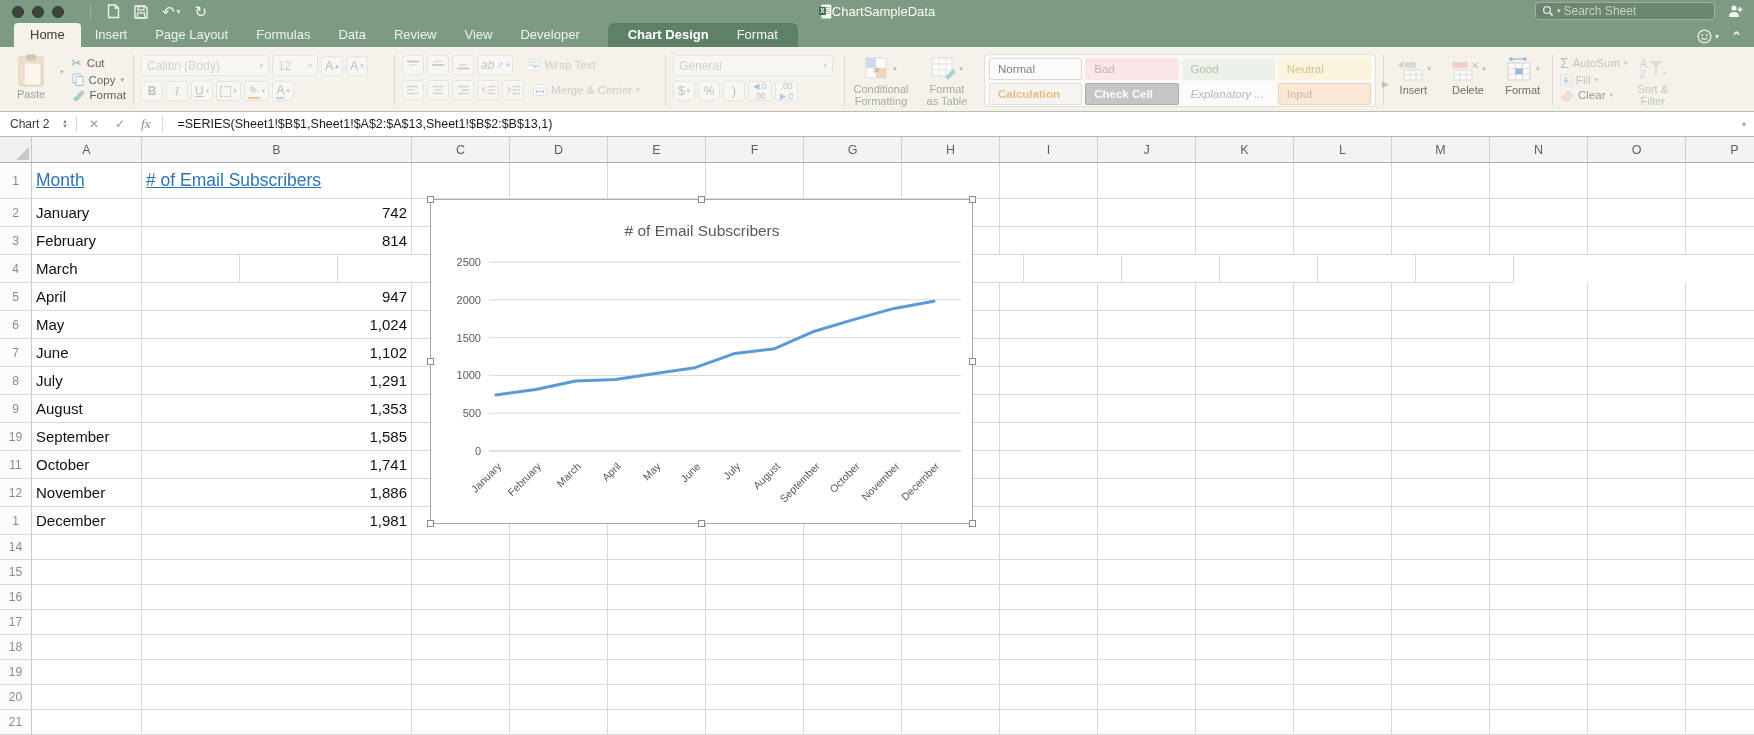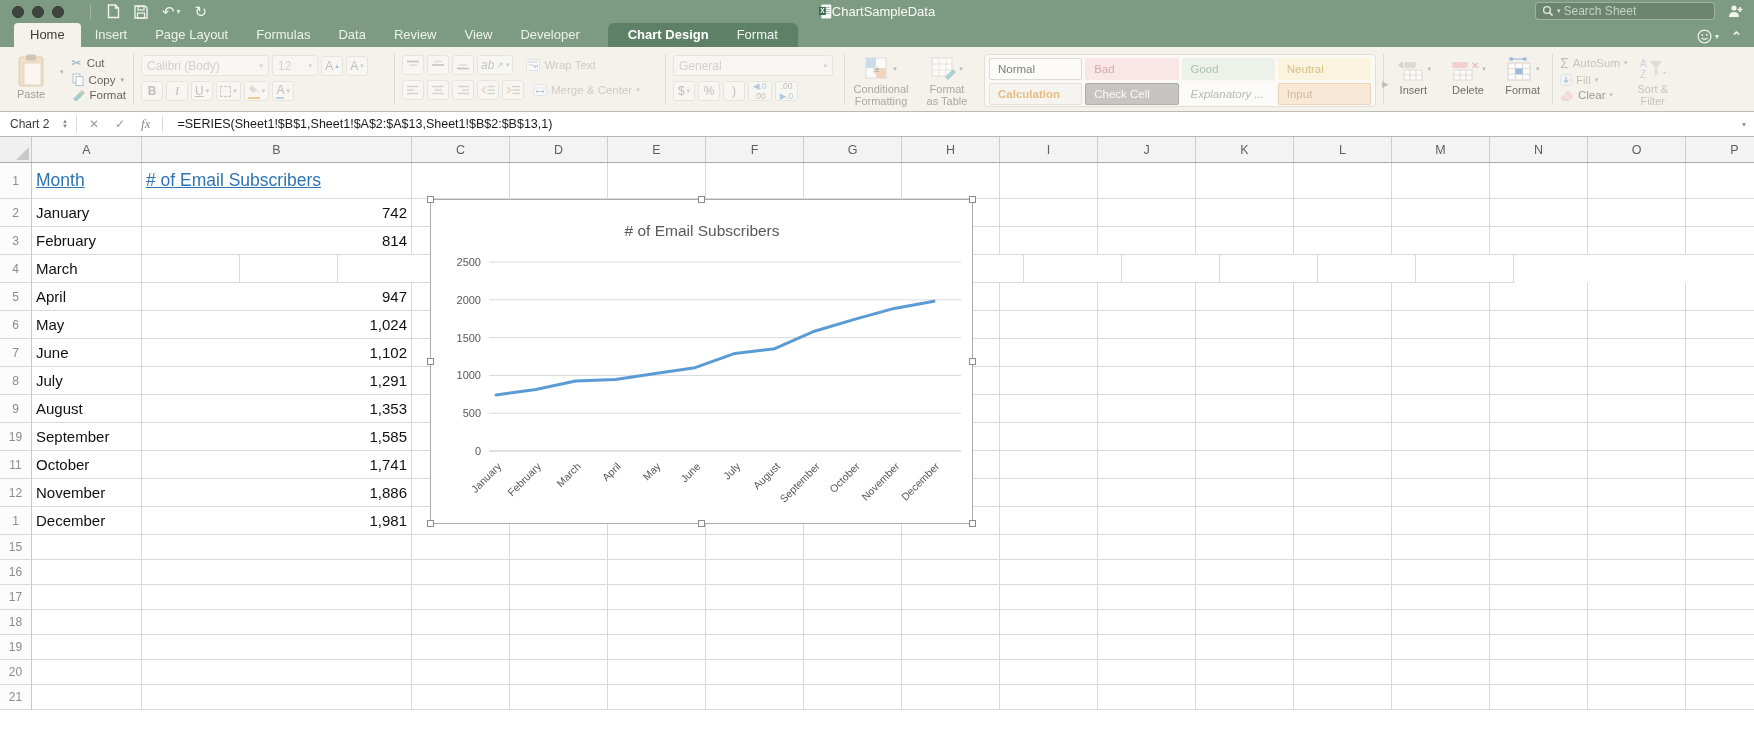--- a/index.html
+++ b/index.html
@@ -487,21 +487,21 @@
         <span class="glabel">Format</span>
         <span class="glabel">as Table</span>
       </div>
       <div class="gallery" id="styles-gallery">
         <span class="gal-arrow">▶</span>
       <div class="stylecell" style="color: rgb(77, 75, 71); background: rgb(255, 255, 255); border-color: rgb(210, 208, 203);">Normal</div>
           <div class="stylecell" style="color: rgb(196, 143, 148); background: rgb(250, 227, 228); border-color: transparent;">Bad</div>
           <div class="stylecell" style="color: rgb(143, 174, 146); background: rgb(233, 243, 234); border-color: transparent;">Good</div>
           <div class="stylecell" style="color: rgb(203, 172, 98); background: rgb(253, 244, 215); border-color: transparent;">Neutral</div>
           <div class="stylecell" style="color: rgb(224, 167, 82); background: rgb(247, 246, 244); border-color: rgb(220, 218, 213); font-weight: bold;">Calculation</div>
-          <div class="stylecell" style="color: rgb(255, 255, 255); background: rgb(179, 179, 179); border-color: rgb(143, 143, 143); font-weight: normal;">Check Cell</div>
+          <div class="stylecell" style="color: rgb(255, 255, 255); background: rgb(179, 179, 179); border-color: rgb(143, 143, 143); font-weight: bold;">Check Cell</div>
           <div class="stylecell" style="color: rgb(163, 161, 156); background: rgb(255, 255, 255); border-color: transparent; font-style: italic;">Explanatory ...</div>
           <div class="stylecell" style="color: rgb(194, 160, 128); background: rgb(251, 229, 205); border-color: rgb(227, 198, 168);">Input</div>
         </div>
     </div>
 
     <div class="rdiv"></div>
 
     <div class="rgroup g-cells" style="opacity:.75;">
       <div class="bigbtn" style="width:48px;">
         <div class="iconwrap">
@@ -862,20 +862,39 @@
           <div class="cell" style="width: 98px; height: 28px;"></div>
           <div class="cell" style="width: 98px; height: 28px;"></div>
           <div class="cell" style="width: 98px; height: 28px;"></div>
           <div class="cell" style="width: 98px; height: 28px;"></div>
           <div class="cell" style="width: 98px; height: 28px;"></div>
           <div class="cell" style="width: 98px; height: 28px;"></div>
           <div class="cell" style="width: 98px; height: 28px;"></div>
           <div class="cell" style="width: 98px; height: 28px;"></div>
           <div class="cell" style="width: 98px; height: 28px;"></div>
           <div class="cell" style="width: 98px; height: 28px;"></div>
+        </div>
+        <div class="gridrow" style="height: 25px;">
+          <div class="rownum">14</div>
+          <div class="cell" style="width: 110px; height: 25px;"></div>
+          <div class="cell" style="width: 270px; height: 25px;"></div>
+          <div class="cell" style="width: 98px; height: 25px;"></div>
+          <div class="cell" style="width: 98px; height: 25px;"></div>
+          <div class="cell" style="width: 98px; height: 25px;"></div>
+          <div class="cell" style="width: 98px; height: 25px;"></div>
+          <div class="cell" style="width: 98px; height: 25px;"></div>
+          <div class="cell" style="width: 98px; height: 25px;"></div>
+          <div class="cell" style="width: 98px; height: 25px;"></div>
+          <div class="cell" style="width: 98px; height: 25px;"></div>
+          <div class="cell" style="width: 98px; height: 25px;"></div>
+          <div class="cell" style="width: 98px; height: 25px;"></div>
+          <div class="cell" style="width: 98px; height: 25px;"></div>
+          <div class="cell" style="width: 98px; height: 25px;"></div>
+          <div class="cell" style="width: 98px; height: 25px;"></div>
+          <div class="cell" style="width: 98px; height: 25px;"></div>
         </div>
         <div class="gridrow" style="height: 25px;">
           <div class="rownum">15</div>
           <div class="cell" style="width: 110px; height: 25px;"></div>
           <div class="cell" style="width: 270px; height: 25px;"></div>
           <div class="cell" style="width: 98px; height: 25px;"></div>
           <div class="cell" style="width: 98px; height: 25px;"></div>
           <div class="cell" style="width: 98px; height: 25px;"></div>
           <div class="cell" style="width: 98px; height: 25px;"></div>
           <div class="cell" style="width: 98px; height: 25px;"></div>

